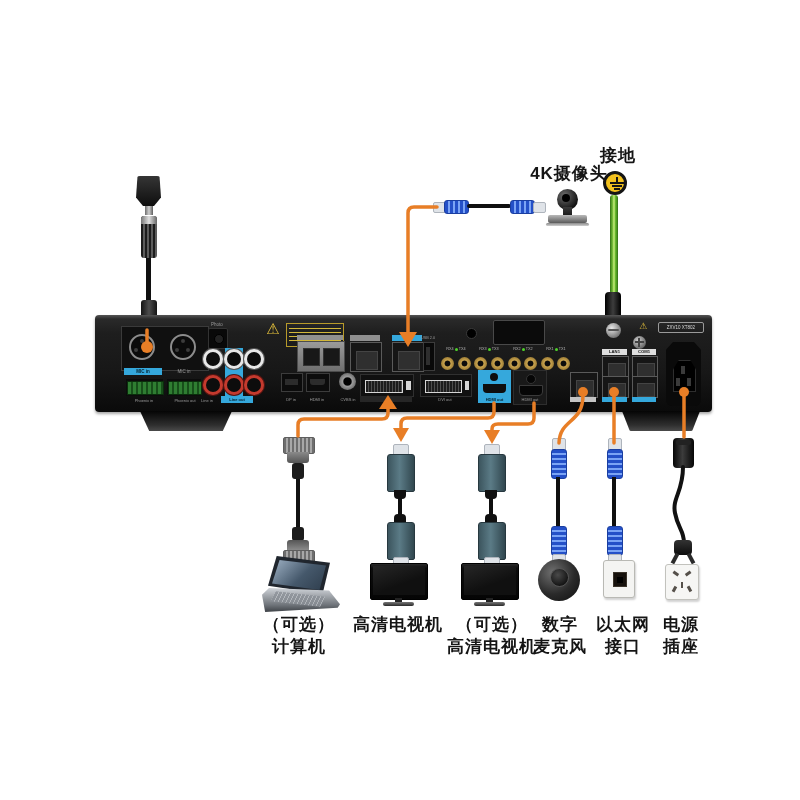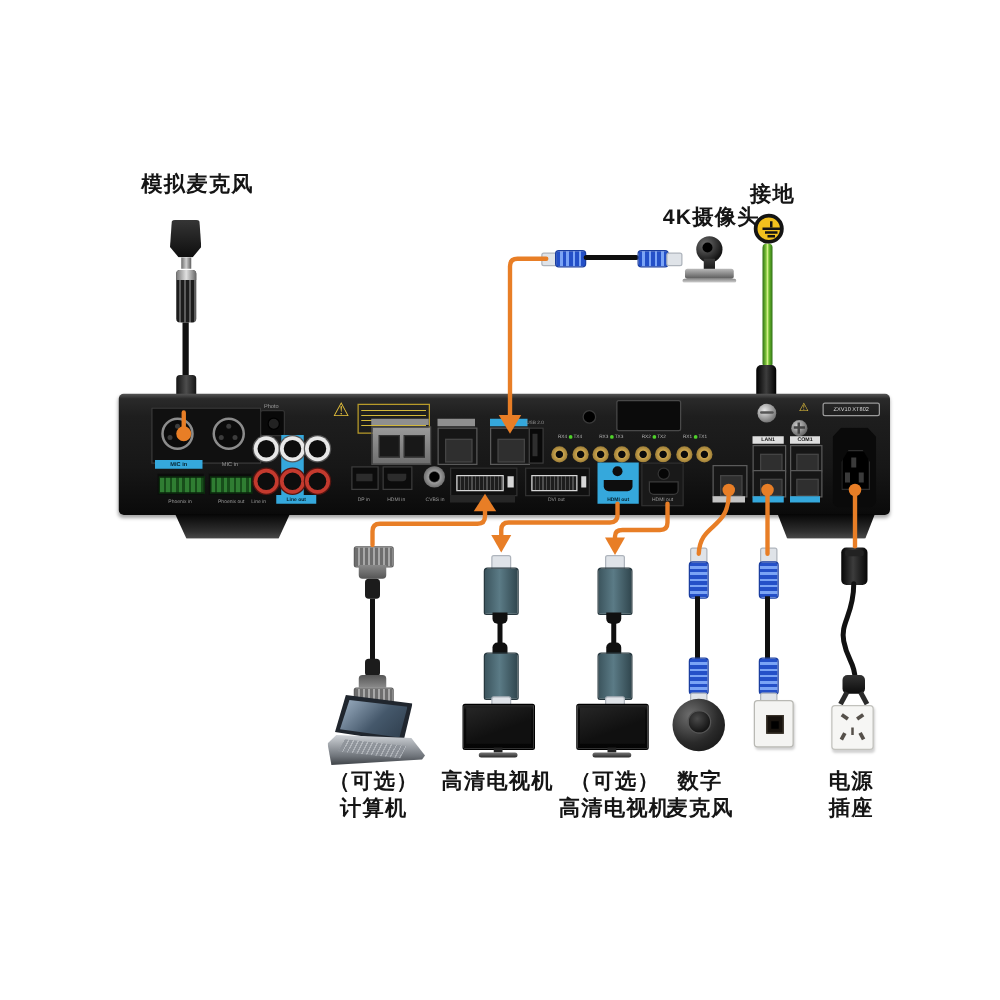--- a/index.html
+++ b/index.html
@@ -32,21 +32,20 @@
   .ethtip{background:#dfe3e8;border:1px solid #aeb4bc;border-radius:2px;}
   .hdmiplug{background:linear-gradient(90deg,#3c555e,#5b7b86 45%,#31474f);border-radius:3px 3px 2px 2px;border:1px solid #27383f;}
   .tvbezel{background:linear-gradient(180deg,#2a2a2a,#0c0c0c 12%,#050505);border-radius:2px;border:1px solid #000;}
   .tvscreen{position:absolute;left:4%;top:6%;width:92%;height:84%;background:linear-gradient(160deg,#262626,#101010 60%);}
 </style>
 </head>
 <body>
 
 <div class="canvas">
 
-  <div class="abs lbl" style="left:96px;top:137px;width:124px;">模拟麦克风</div>
   <div class="abs lbl" style="left:523px;top:163px;width:92px;">4K摄像头</div>
   <div class="abs lbl" style="left:594px;top:145px;width:48px;">接地</div>
 
   <div class="abs" style="left:130px;top:174px;width:40px;height:170px;">
     <div class="abs" style="left:6px;top:2px;width:25px;height:30px;background:linear-gradient(180deg,#353535,#0e0e0e);clip-path:polygon(6% 0,94% 0,100% 72%,72% 100%,28% 100%,0 72%);border-radius:4px;"></div>
     <div class="abs" style="left:15px;top:32px;width:8px;height:9px;background:linear-gradient(90deg,#6c6c6c,#cfcfcf,#5e5e5e);"></div>
     <div class="abs" style="left:11px;top:42px;width:16px;height:42px;border-radius:3px;background:repeating-linear-gradient(90deg,#1c1c1c 0 2px,#5c5c5c 2px 4px);"></div>
     <div class="abs" style="left:11px;top:42px;width:16px;height:8px;background:linear-gradient(90deg,#777,#e0e0e0,#666);border-radius:3px 3px 0 0;"></div>
     <div class="abs" style="left:16px;top:84px;width:5px;height:43px;background:#101010;"></div>
     <div class="abs" style="left:11px;top:126px;width:16px;height:38px;border-radius:3px;background:linear-gradient(90deg,#141414,#4d4d4d,#141414);"></div>
@@ -371,18 +370,22 @@
   </div>
   <div class="abs lbl" style="left:350px;top:614px;width:96px;">高清电视机</div>
   <div class="abs lbl" style="left:444px;top:614px;width:96px;">
     <div>（可选）</div>
     <div>高清电视机</div>
   </div>
   <div class="abs lbl" style="left:531px;top:614px;width:58px;">
     <div>数字</div>
     <div>麦克风</div>
   </div>
+  <div class="abs lbl" style="left:592px;top:614px;width:62px;">
+    <div>以太网</div>
+    <div>接口</div>
+  </div>
   <div class="abs lbl" style="left:654px;top:614px;width:54px;">
     <div>电源</div>
     <div>插座</div>
   </div>
 
 </div>
 
 </body></html>

